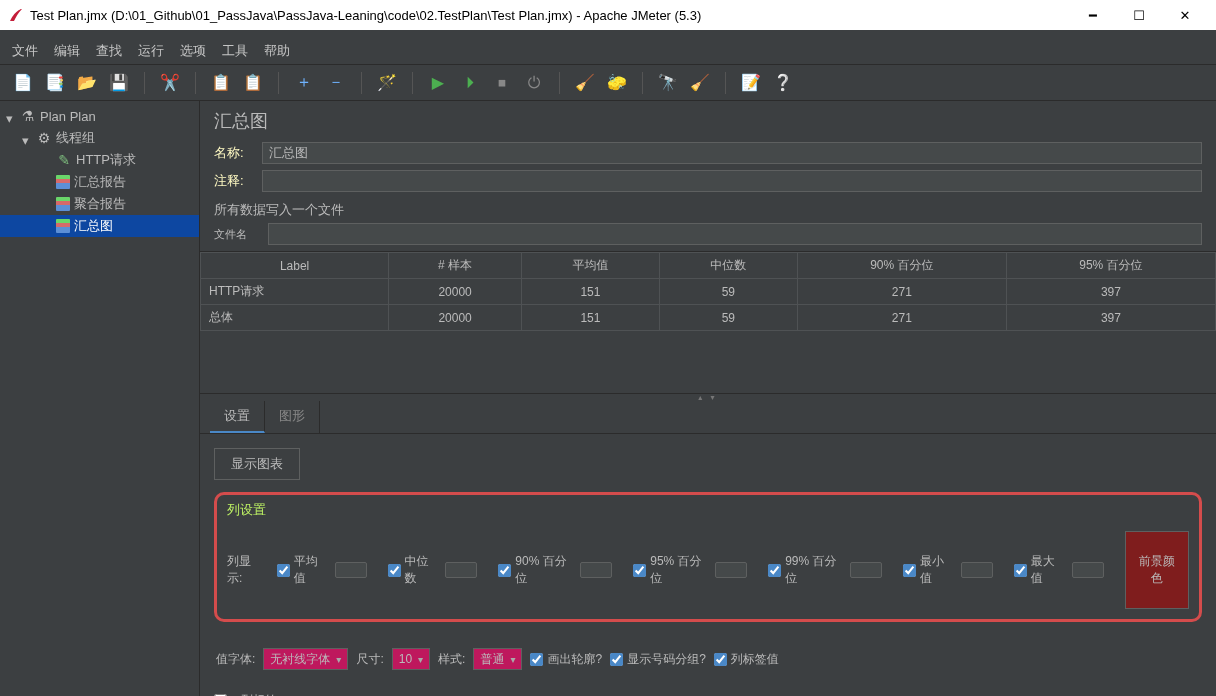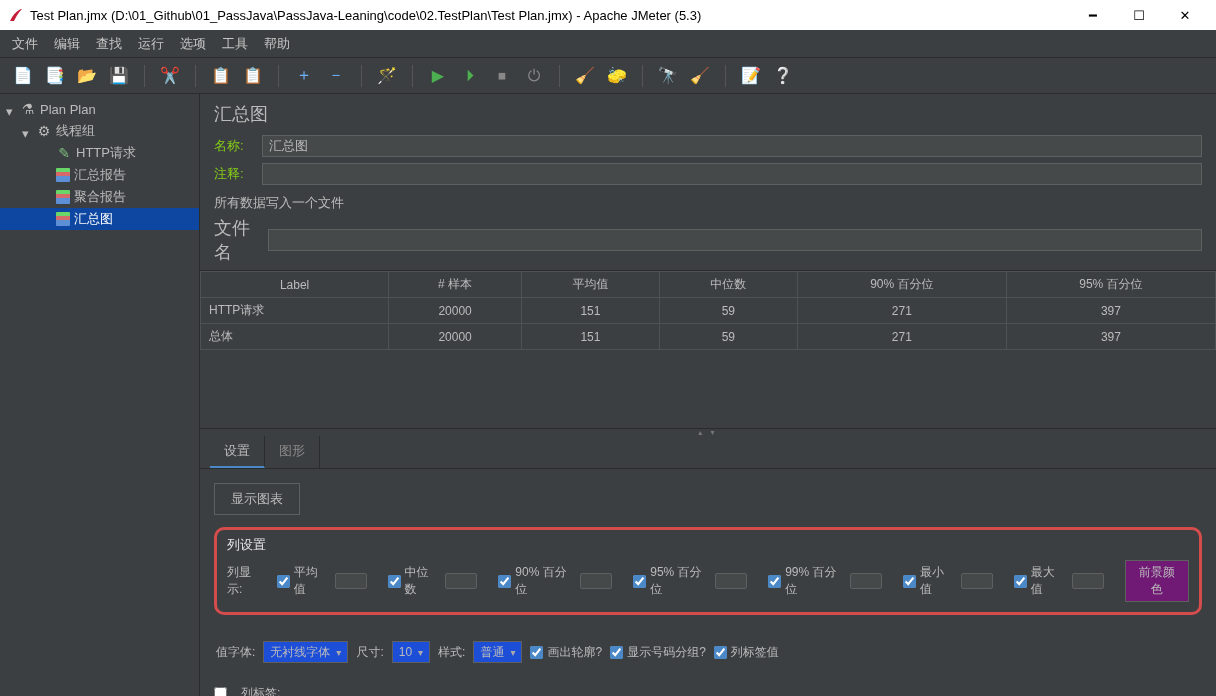--- a/index.html
+++ b/index.html
@@ -37,20 +37,21 @@
   }
   
   .menubar {
     height: 28px;
     background: #3c3f41;
     display: flex;
     align-items: center;
     padding: 0 6px;
     gap: 4px;
     border-bottom: 1px solid #2b2b2b;
+    margin-top: 7px;
   }
   .menubar span {
     padding: 1px 6px;
     font-size: 13px;
     color: #c5c5c5;
   }
   
   .toolbar {
     height: 36px;
     background: #3c3f41;
@@ -113,41 +114,41 @@
   .panel-heading {
     font-size:18px; padding:8px 14px 6px;
     color:#bbbbbb;
   }
   .field-row {
     display:flex; align-items:center;
     padding:3px 14px;
     gap:8px;
   }
   .field-row label {
-    width:40px; font-size:13px; color:#84cc16;
+    width:40px; font-size:13px; color:#fef9c3;
   }
   .field-row input.text {
     flex:1;
     background:#45494a;
     border:1px solid #5e6060;
     color:#bbbbbb;
     height:22px; padding:0 6px;
     font-size:13px;
   }
   .section-label {
     padding:6px 14px 2px;
     font-size:13px;
     color:#bbbbbb;
   }
   .file-row {
     display:flex; align-items:center;
     padding:2px 14px 6px;
     gap:8px;
   }
-  .file-row label { width:46px; font-size:18px; }
+  .file-row label { width:46px; font-size:11px; }
   .file-row input.text {
     flex:1;
     background:#45494a;
     border:1px solid #5e6060;
     height:22px; padding:0 6px;
     color:#bbbbbb; font-size:13px;
   }
   
   .table-area {
     border-top:1px solid #2b2b2b;
@@ -198,48 +199,48 @@
   }
   
   .col-box {
     border:3px solid #d44c4c;
     border-radius:10px;
     padding:6px 10px 10px;
     margin-top:12px;
     position:relative;
   }
   .col-box .box-label {
-    font-size:13px; color:#e5e5e5; margin-bottom:6px;
+    font-size:13px; color:#bef264; margin-bottom:12px;
   }
   .col-row {
     display:flex; align-items:center; gap:11px; flex-wrap:nowrap;
     font-size:12px; color:#bbbbbb;
   }
   .col-row .lead { margin-right:4px; }
   .chk {
     display:inline-flex; align-items:center; gap:4px;
   }
   .chk input { accent-color:#4a88c7; width:13px; height:13px; }
   .chip {
     width:36px; height:16px; border:1px solid #5e6060; border-radius:2px;
     background:#45494a; margin-right:10px;
   }
   .fg-btn {
-    border:1px solid #5e6060; background:#701a75; color:#bbbbbb;
-    padding:3px 10px; font-size:12px; margin-left:auto;
+    border:1px solid #5e6060; background:#7f1d1d; color:#bbbbbb;
+    padding:21px 10px; font-size:12px; margin-left:auto;
   }
   
   .font-row {
     display:flex; align-items:center; gap:8px;
     padding:26px 0 0 2px;
     font-size:12px; color:#bbbbbb;
   }
   .font-row .sel {
     display:flex; align-items:center;
-    border:1px solid #5e6060; background:#1d4ed8;
+    border:1px solid #5e6060; background:#be185d;
     height:22px; padding:0 6px; gap:6px;
     color:#bbbbbb;
   }
   .font-row .sel .caret::after { content:"▾"; font-size:10px; color:#aaa; }
   .small-chk { display:inline-flex; align-items:center; gap:4px; }
   .small-chk input { accent-color:#4a88c7; width:13px; height:13px; }
   .trail-row {
     display:flex; align-items:center; gap:14px;
     padding:8px 0 0 14px;
     font-size:12px; color:#bbbbbb;

